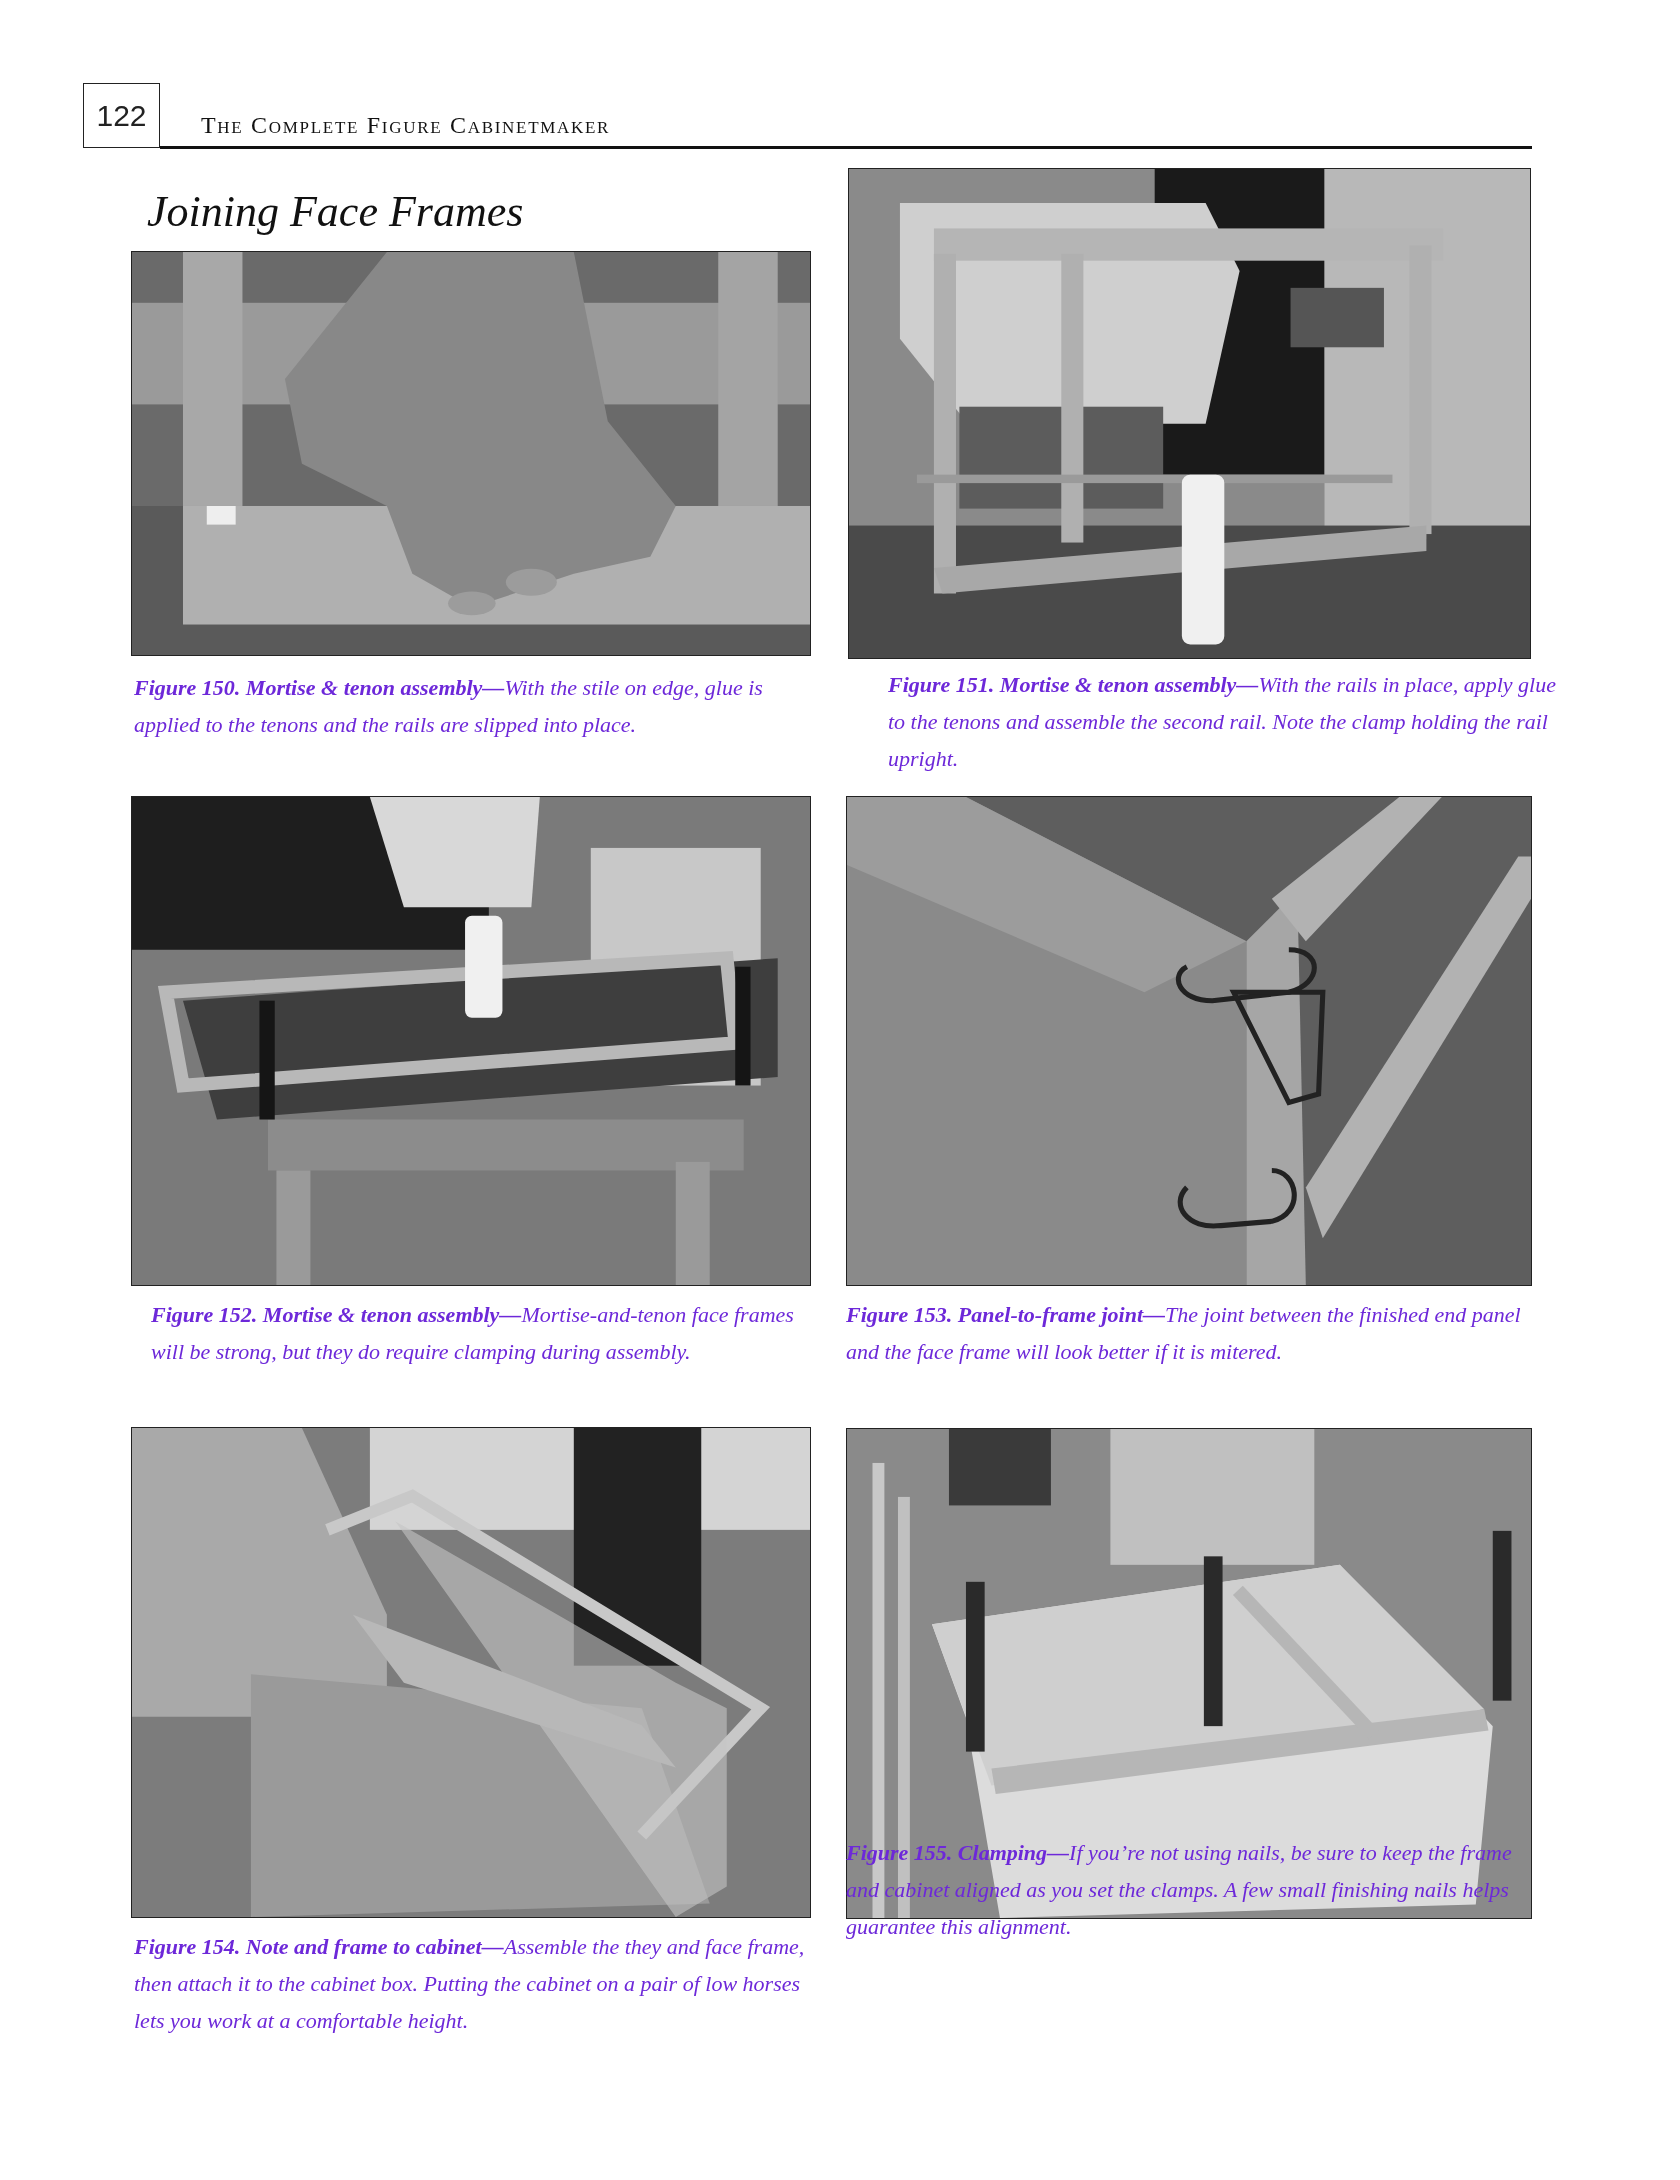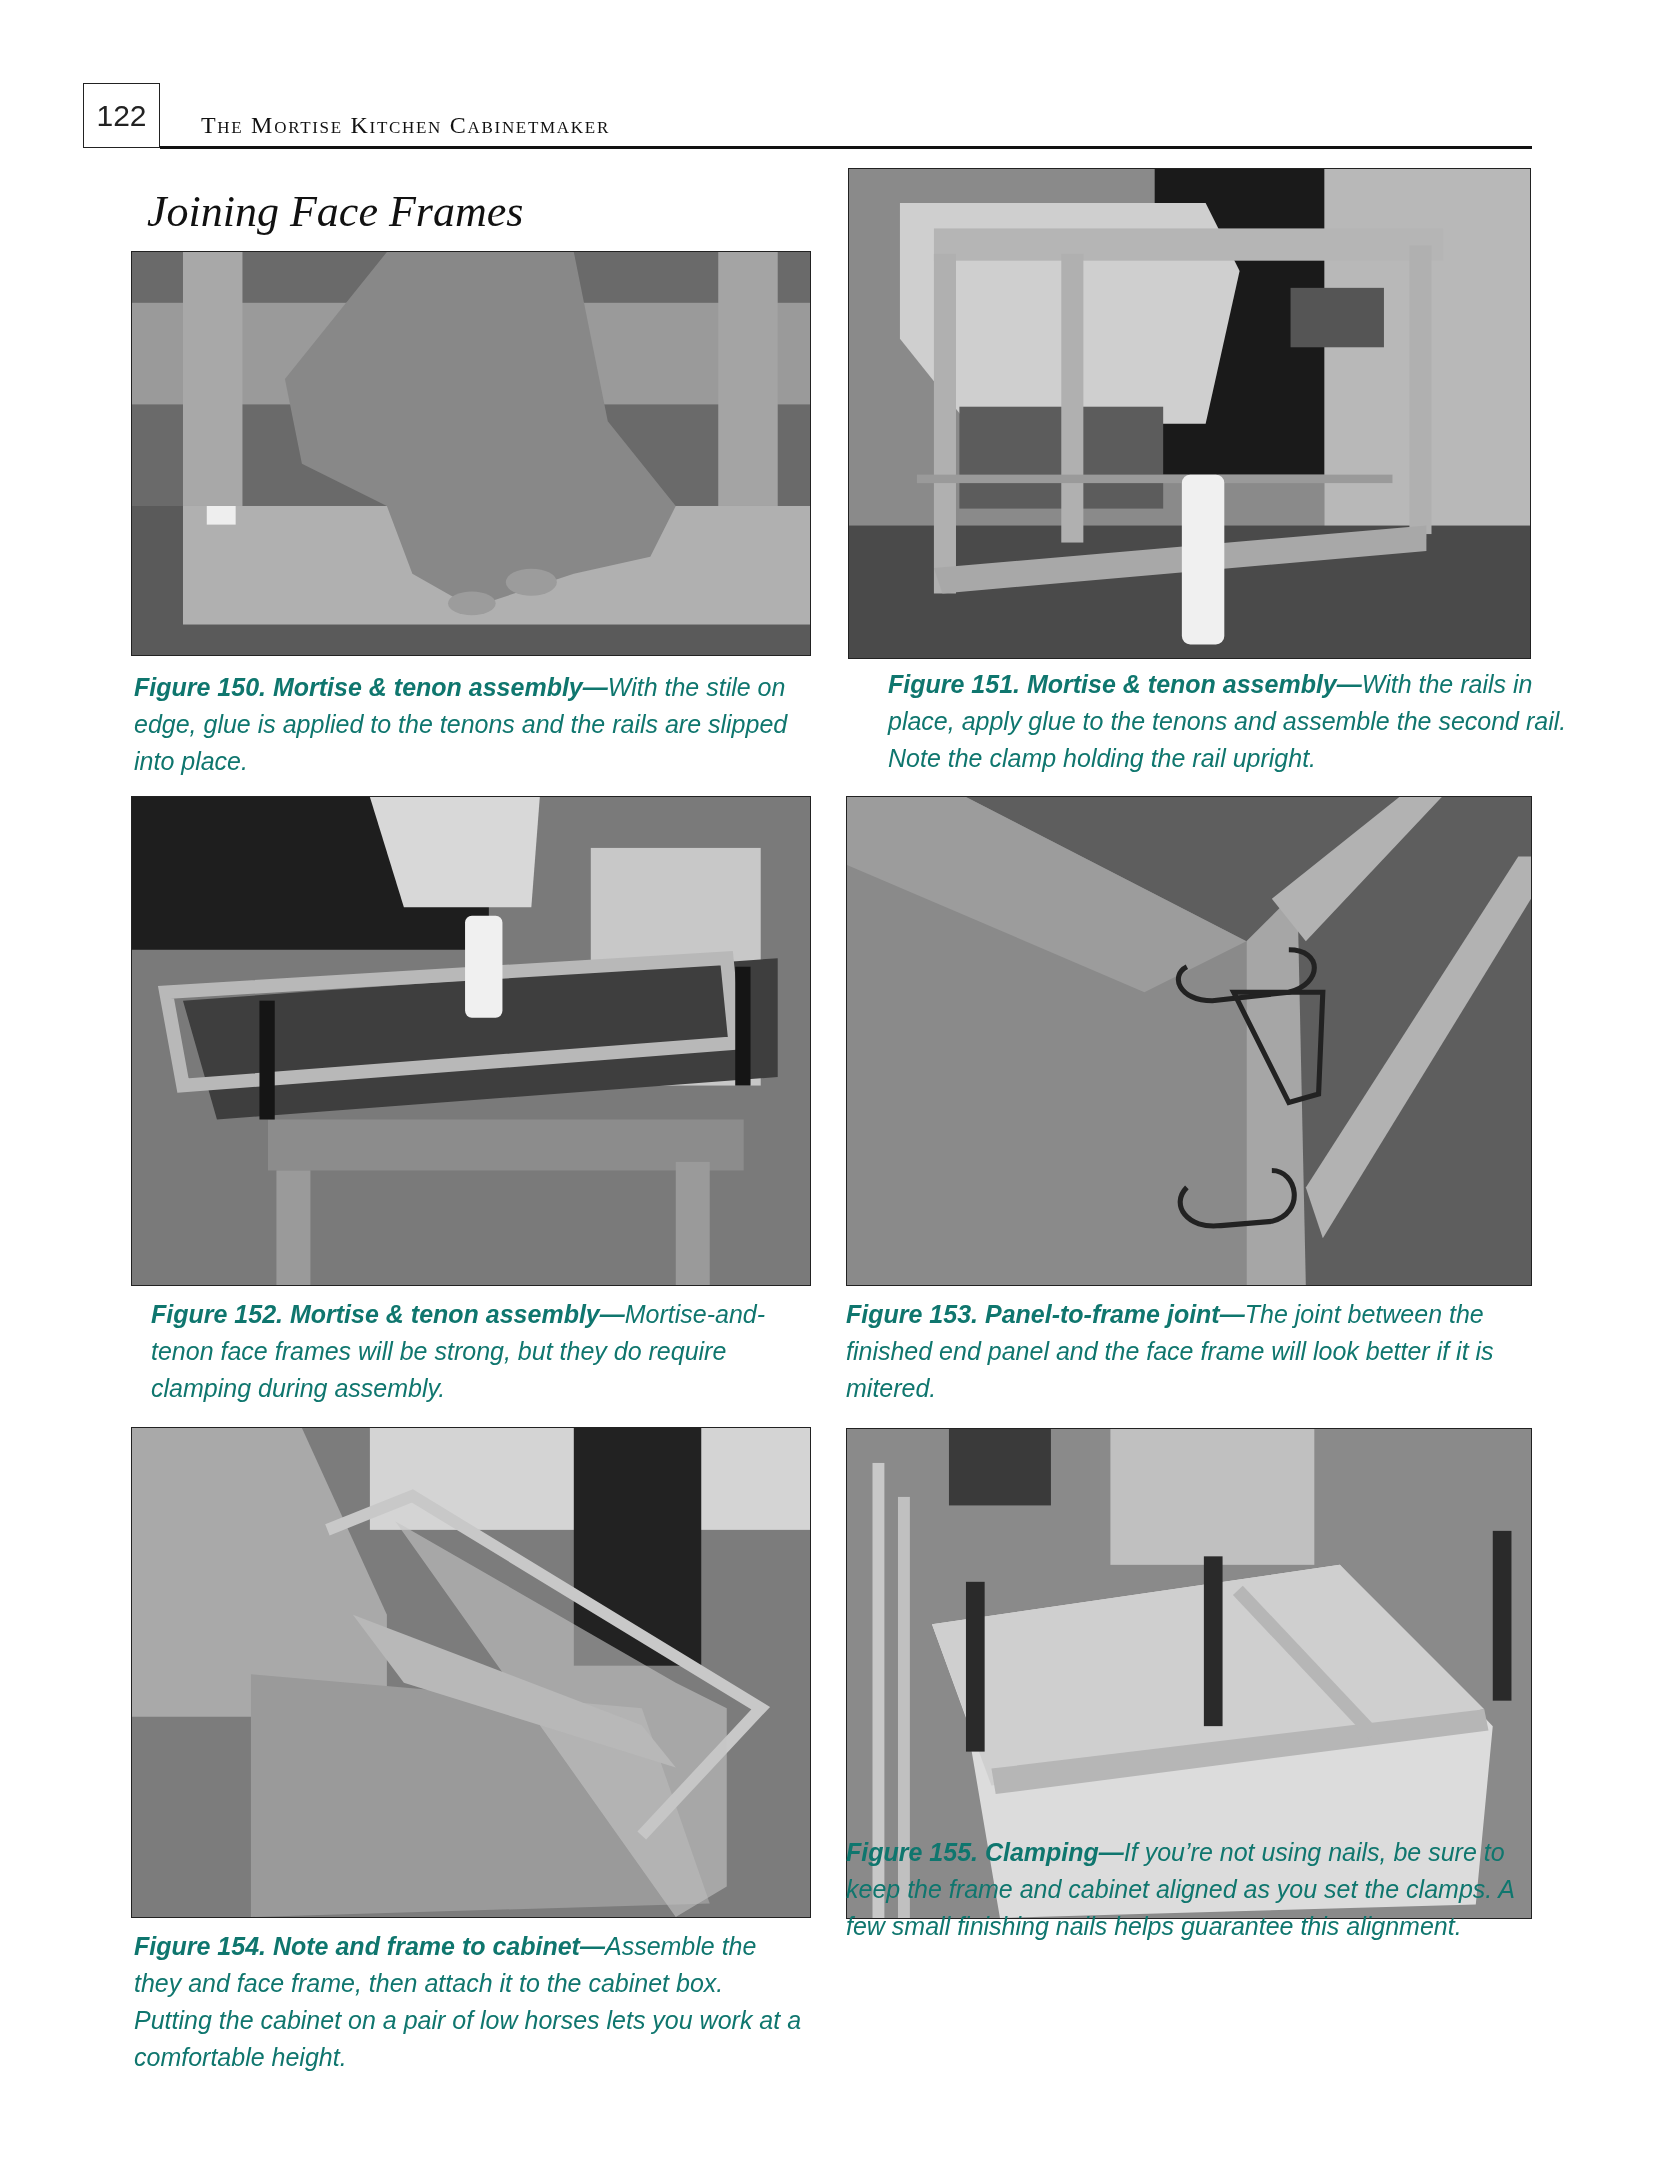--- a/index.html
+++ b/index.html
@@ -14,32 +14,32 @@
                   font-family:"Liberation Serif", serif; font-size:24px; letter-spacing:1.7px;
                   font-variant: small-caps; color:#111; }
   .head-rule { position:absolute; left:160px; top:146px; width:1372px; height:2.6px; background:#111; }
 
   .section-title { position:absolute; left:131px; top:170px; font-family:"Liberation Serif", serif;
                    font-style:italic; font-size:44px; color:#111; }
 
   .figure-photo { position:absolute; border:1.7px solid #222; box-sizing:border-box; overflow:hidden; background:#777; }
   .figure-photo svg { width:100%; height:100%; display:block; }
 
-  .caption { position:absolute; font-family:Liberation Sans, sans-serif; font-style:italic;
-             font-size:25px; line-height:37px; color:#0f766e; }
+  .caption { position:absolute; font-family:Liberation Serif, serif; font-style:italic;
+             font-size:22px; line-height:37px; color:#6d28d9; }
   .caption .fig-label { font-weight:bold; }
   .caption .fig-title { font-weight:bold; }
 </style>
 </head>
 <body>
 
 <div class="page-num-box">
   <span>122</span>
 </div>
-<div class="running-head">The Mortise Kitchen Cabinetmaker</div>
+<div class="running-head">The Complete Figure Cabinetmaker</div>
 <div class="head-rule"></div>
 
 <h1 class="section-title" style="margin:16px;font-weight:normal;">Joining Face Frames</h1>
 
 <div class="figure-photo" style="left:131px;top:251px;width:680px;height:405px;">
   <svg viewBox="0 0 798 476" preserveAspectRatio="none">
     <rect width="798" height="476" fill="#6a6a6a"></rect>
     <rect x="0" y="60" width="798" height="120" fill="#9a9a9a"></rect>
     <rect x="0" y="300" width="798" height="176" fill="#5a5a5a"></rect>
     <rect x="60" y="0" width="70" height="300" fill="#a8a8a8"></rect>

